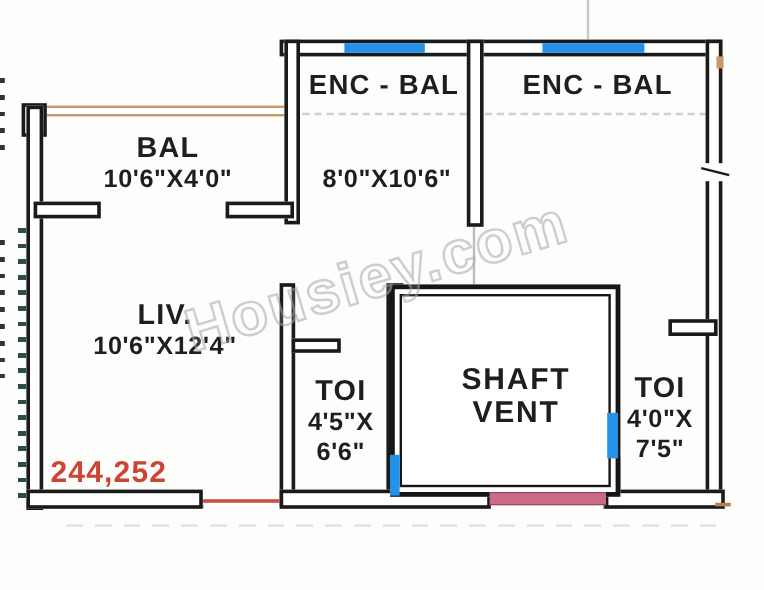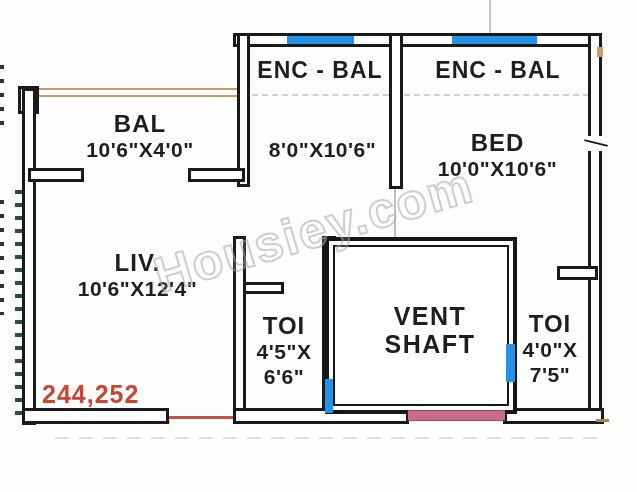--- a/index.html
+++ b/index.html
@@ -111,39 +111,35 @@
 
   <div class="room-label" style="left:60px; top:111px; width:160px;">
     <div class="room-name">BAL</div>
     <div class="room-dims">10'6"X4'0"</div>
   </div>
 
   <div class="room-label" style="left:250px; top:138px; width:145px;">
     <div class="room-dims">8'0"X10'6"</div>
   </div>
 
-  <div class="room-label" style="left:405px; top:130px; width:185px;">
-    <div class="room-name">BED</div>
-    <div class="room-dims">10'0"X10'6"</div>
-  </div>
 
   <div class="room-label" style="left:50px; top:250px; width:175px;">
     <div class="room-name">LIV.</div>
     <div class="room-dims">10'6"X12'4"</div>
   </div>
 
   <div class="room-label" style="left:246px; top:313px; width:76px;">
     <div class="room-name">TOI</div>
     <div class="room-dims">4'5"X</div>
     <div class="room-dims">6'6"</div>
   </div>
 
   <div class="room-label vent-label" style="left:350px; top:302px; width:160px;">
+    <div class="room-name">SHAFT</div>
     <div class="room-name">VENT</div>
-    <div class="room-name">SHAFT</div>
   </div>
 
   <div class="room-label" style="left:516px; top:311px; width:68px;">
     <div class="room-name">TOI</div>
     <div class="room-dims">4'0"X</div>
     <div class="room-dims">7'5"</div>
   </div>
 
   <div class="unit-numbers" style="left:42px; top:380px;">244,252</div>
 

